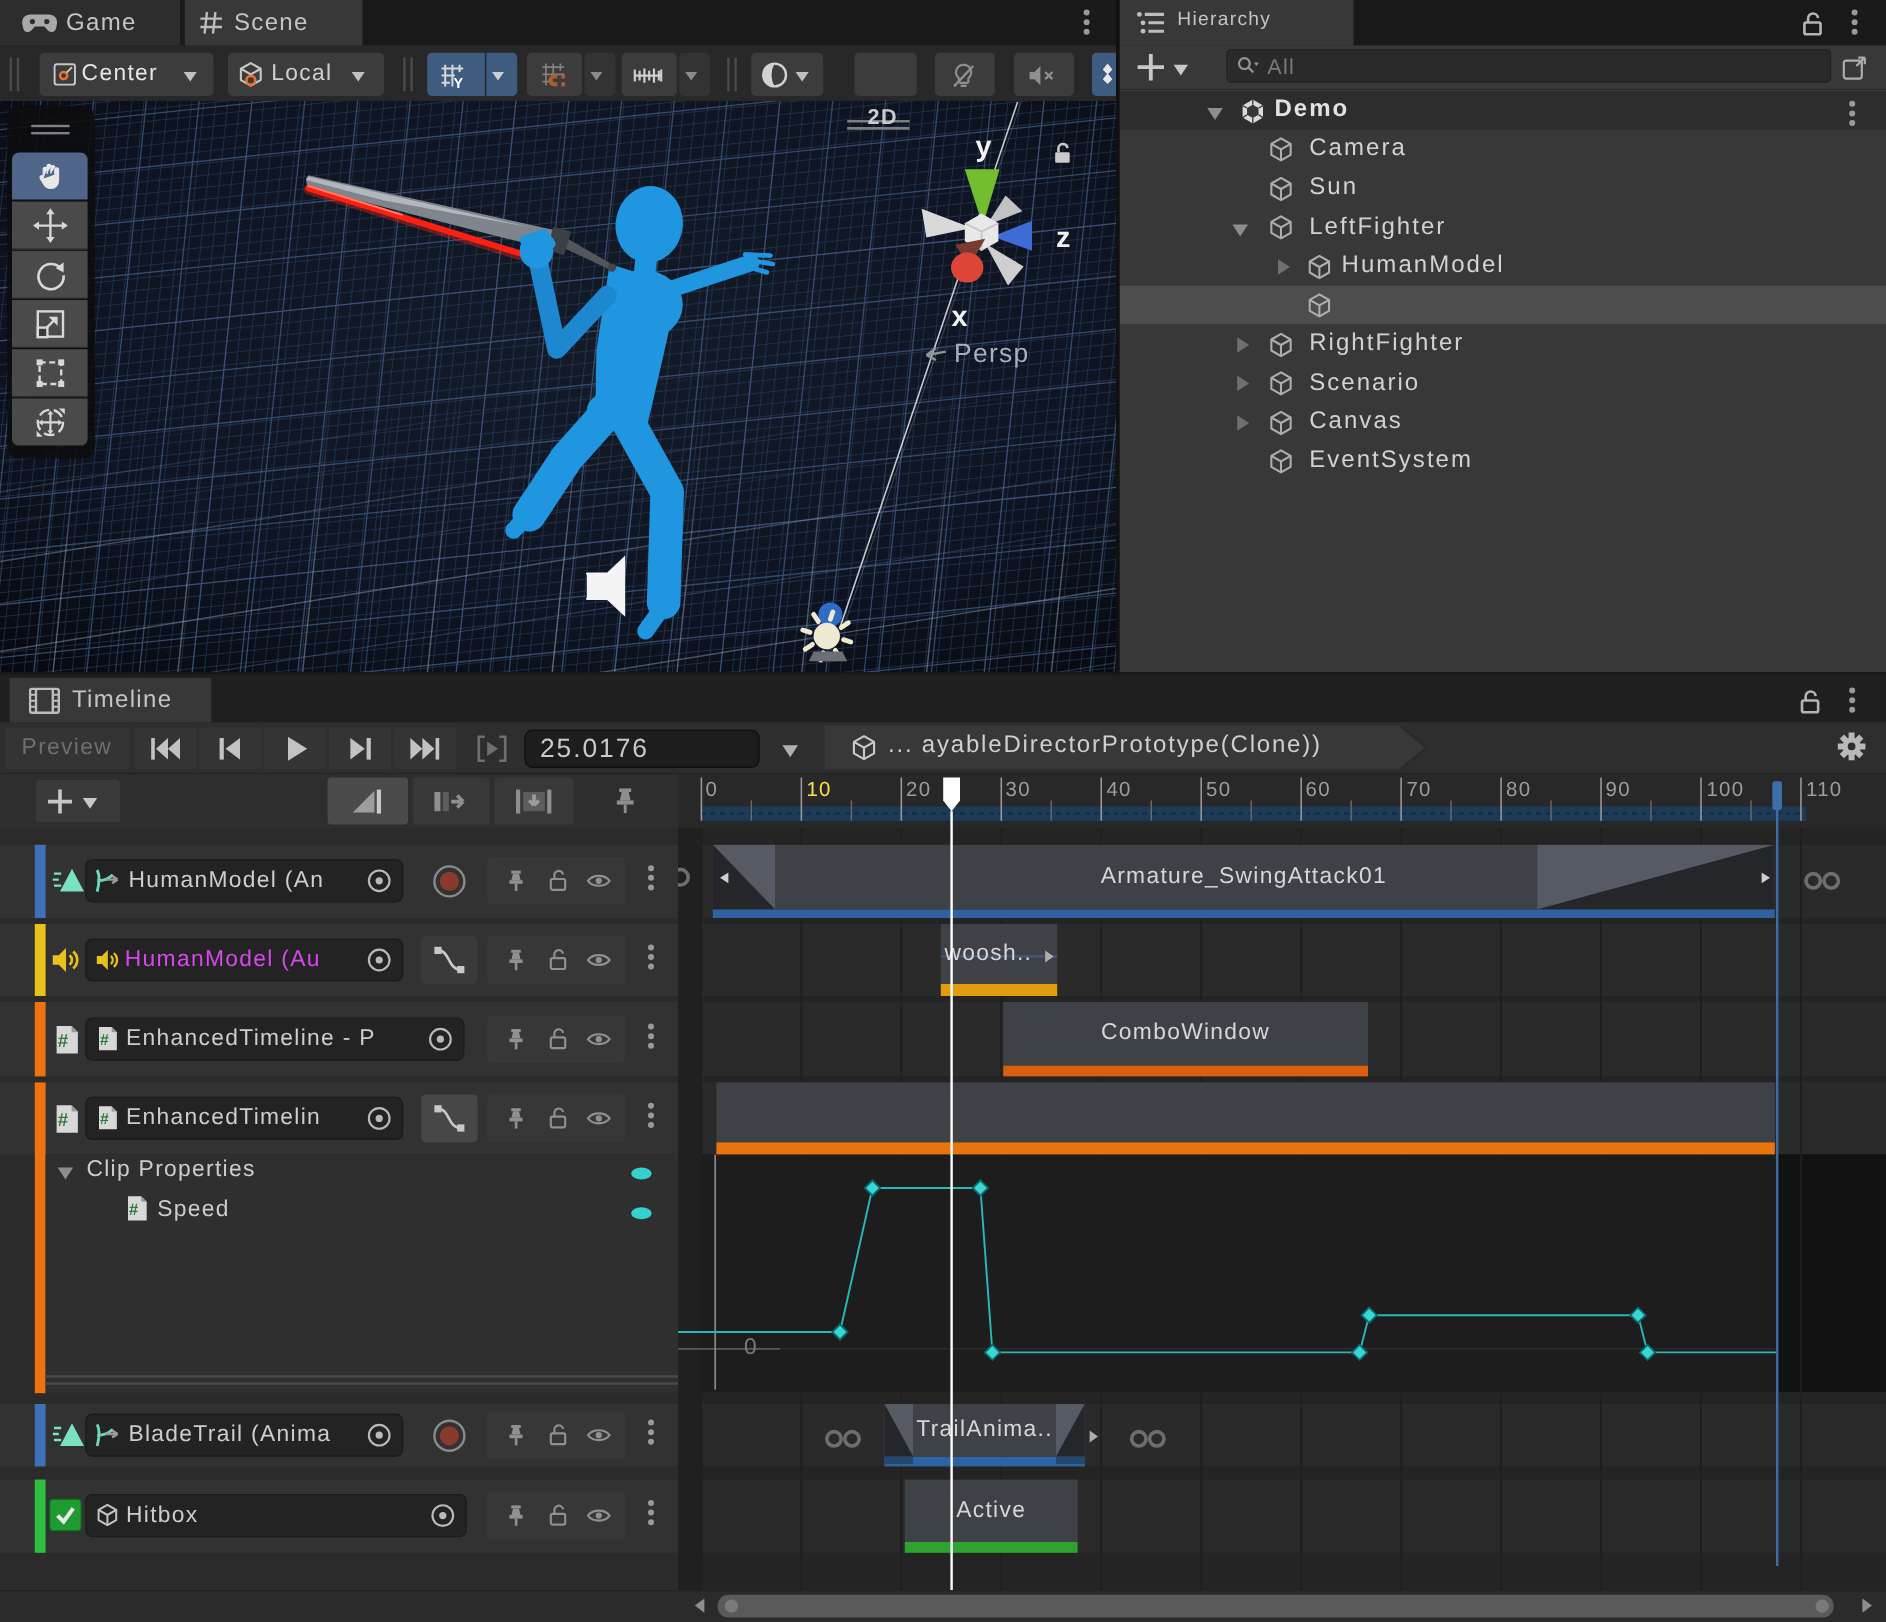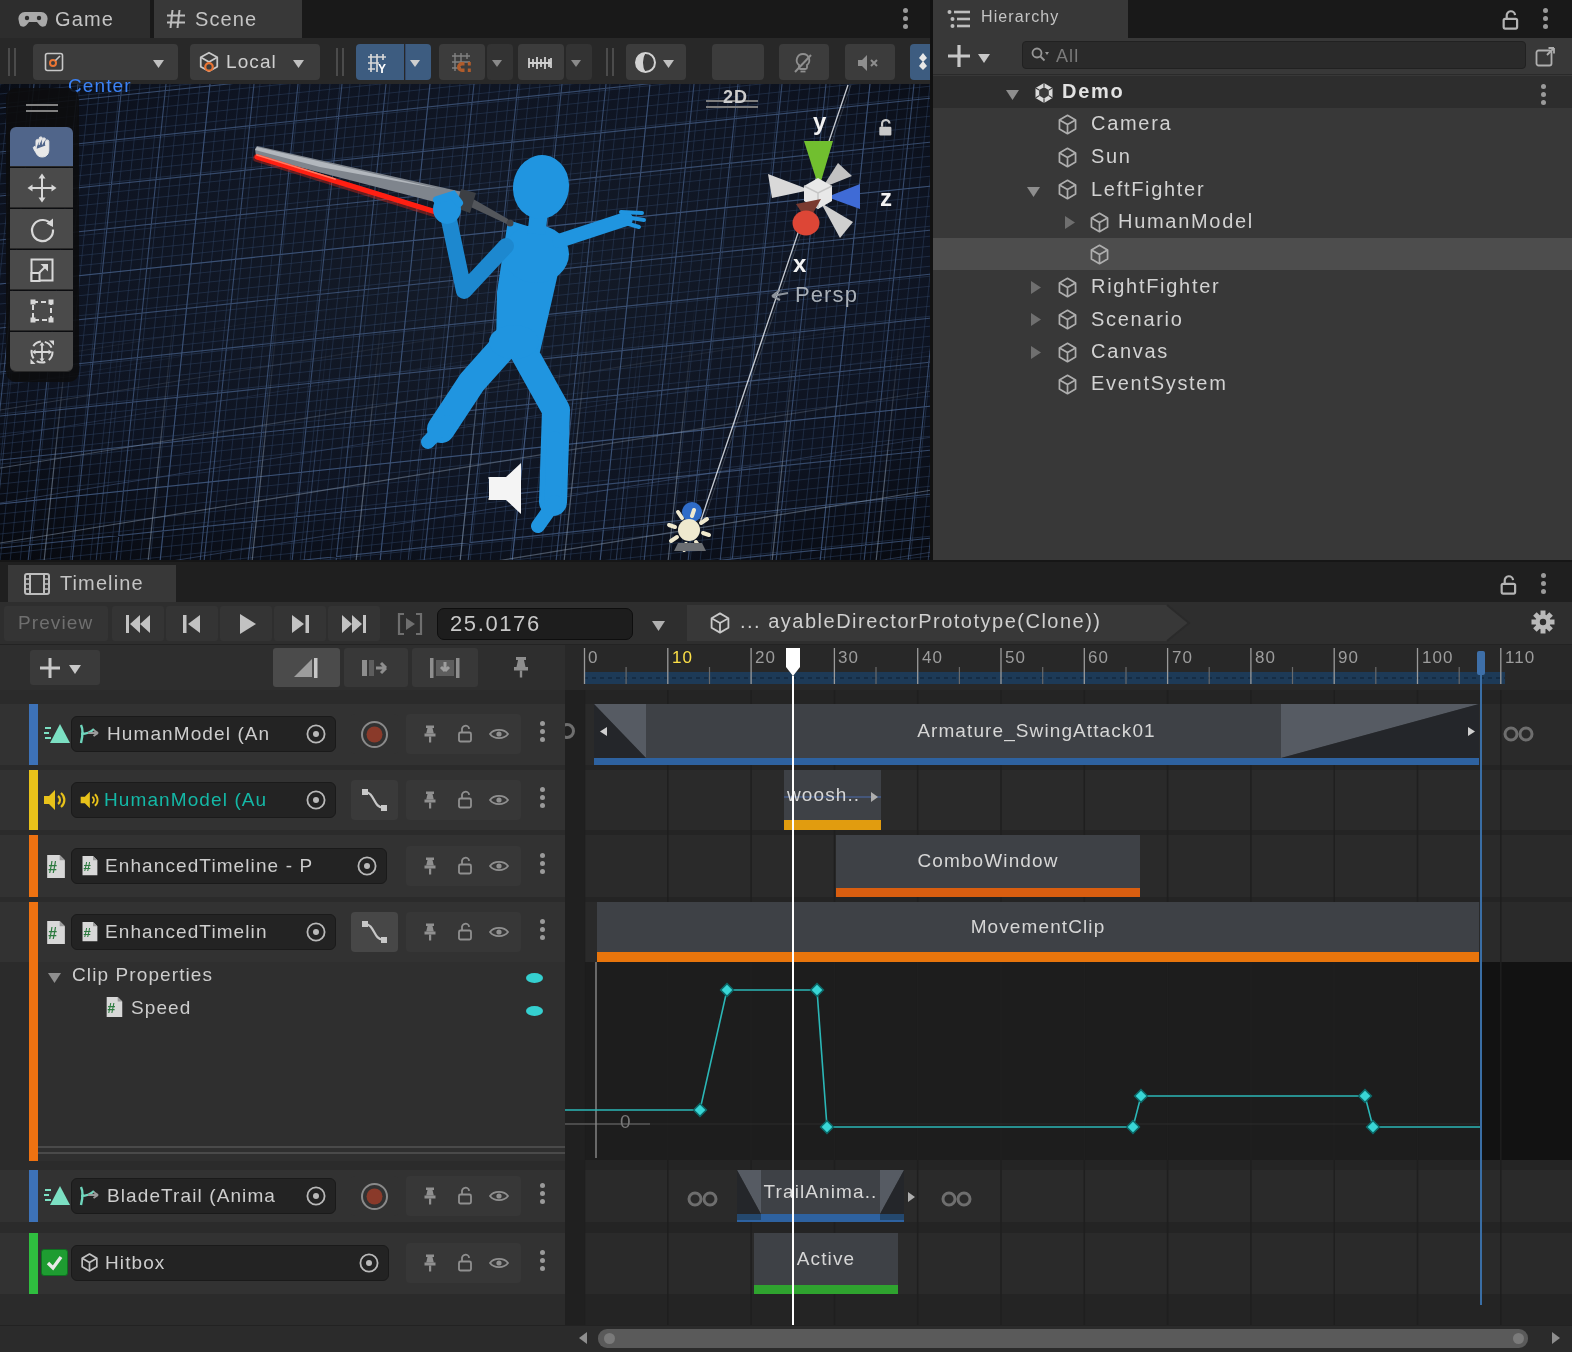--- a/index.html
+++ b/index.html
@@ -112,21 +112,21 @@
     </div>
     <div class="abs" style="left:0;top:38px;width:932px;height:46px;background:#282828;"></div>
     <div class="abs" style="left:8px;top:48px;width:2px;height:28px;background:#4b4b4b;"></div>
     <div class="abs" style="left:14px;top:48px;width:2px;height:28px;background:#4b4b4b;"></div>
     <div class="abs" style="left:33px;top:44px;width:145px;height:36px;background:#3c3c3c;border-radius:4px;"></div>
     <svg class="abs" style="left:44px;top:52px" width="20" height="20" viewBox="0 0 20 20">
       <rect x="1.5" y="1.5" width="17" height="17" rx="2" fill="none" stroke="#c8c8c8" stroke-width="1.6"></rect>
       <circle cx="9" cy="11" r="3" fill="none" stroke="#ea7433" stroke-width="2"></circle>
       <path d="M11.5,8.5 L16,4" stroke="#c8c8c8" stroke-width="1.6"></path>
     </svg>
-    <div class="abs" style="left:68px;top:51px;font-size:19px;color:#3b82f6;margin-top:24px;">Center</div>
+    <div class="abs" style="left:68px;top:51px;font-size:19px;color:#e5e5e5;">Center</div>
     <svg class="abs" style="left:152px;top:57px" width="13" height="13" viewBox="0 0 13 13">
       <polygon points="1,3 12,3 6.5,11" fill="#c0c0c0"></polygon>
     </svg>
     <div class="abs" style="left:190px;top:44px;width:130px;height:36px;background:#3c3c3c;border-radius:4px;"></div>
     <svg class="abs" style="left:198px;top:51px" width="22" height="22" viewBox="0 0 20 20">
       <path d="M10 1.5 L17.5 5.7 V14.3 L10 18.5 L2.5 14.3 V5.7 Z" fill="none" stroke="#c8c8c8" stroke-width="1.6" stroke-linejoin="round"></path>
       <path d="M2.5 5.7 L10 10 L17.5 5.7 M10 10 V18.5" fill="none" stroke="#c8c8c8" stroke-width="1.6"></path>
       <circle cx="10" cy="14.5" r="3.4" fill="#3c3c3c" stroke="#ea7433" stroke-width="2"></circle>
     </svg>
     <div class="abs" style="left:226px;top:51px;font-size:19px;color:#cfcfcf;">Local</div>
@@ -579,21 +579,21 @@
     </div>
     <svg class="abs" style="left:42px;top:788px" width="24" height="24" viewBox="0 0 24 24">
       <path d="M2,8 h5 l6,-6 v20 l-6,-6 h-5 Z" fill="#e8c21a"></path>
       <path d="M16,8 a5,5 0 0 1 0,8 M19,5 a9,9 0 0 1 0,14" stroke="#e8c21a" stroke-width="2.2" fill="none"></path>
     </svg>
     <div class="abs" style="left:71px;top:782px;width:265px;height:36px;background:#232323;border:1px solid #1a1a1a;border-radius:6px;"></div>
     <svg class="abs" style="left:79px;top:790px" width="20" height="20" viewBox="0 0 24 24">
       <path d="M2,8 h5 l6,-6 v20 l-6,-6 h-5 Z" fill="#e8c21a"></path>
       <path d="M16,8 a5,5 0 0 1 0,8 M19,5 a9,9 0 0 1 0,14" stroke="#e8c21a" stroke-width="2.2" fill="none"></path>
     </svg>
-    <div class="abs" style="left:104px;top:789px;font-size:19px;color:#14b8a6;white-space:nowrap;overflow:hidden;width:196px;">HumanModel (Au</div>
+    <div class="abs" style="left:104px;top:789px;font-size:19px;color:#d946ef;white-space:nowrap;overflow:hidden;width:196px;">HumanModel (Au</div>
     <svg class="abs" style="left:305px;top:789px" width="22" height="22" viewBox="0 0 22 22">
       <circle cx="11" cy="11" r="8.6" fill="none" stroke="#b9b9b9" stroke-width="1.8"></circle>
       <circle cx="11" cy="11" r="3" fill="#b9b9b9"></circle>
     </svg>
     <div class="abs" style="left:351px;top:780px;width:47px;height:40px;background:#3a3a3a;border-radius:4px;"></div>
     <svg class="abs" style="left:361px;top:788px" width="27" height="24" viewBox="0 0 27 24">
       <path d="M4,4 C14,4 12,20 23,20" fill="none" stroke="#c8c8c8" stroke-width="2.2"></path>
       <rect x="1" y="1" width="6" height="6" fill="#c8c8c8"></rect>
       <rect x="20" y="17" width="6" height="6" fill="#c8c8c8"></rect>
     </svg>
@@ -811,21 +811,20 @@
     <div class="abs" style="left:784px;top:796px;width:97px;height:2px;background:#44567a;"></div>
     <div class="abs" style="left:787px;top:784px;font-size:19px;color:#d6d6d6;">woosh..</div>
     <svg class="abs" style="left:869px;top:791px" width="10" height="12" viewBox="0 0 10 12">
       <polygon points="2,1 9,6 2,11" fill="#aeaeae"></polygon>
     </svg>
     <div class="abs" style="left:836px;top:835px;width:304px;height:53px;background:#3e4146;"></div>
     <div class="abs" style="left:836px;top:888px;width:304px;height:9px;background:#d95e10;"></div>
     <div class="abs" style="left:836px;top:850px;width:304px;text-align:center;font-size:19px;color:#d6d6d6;white-space:nowrap;">ComboWindow</div>
     <div class="abs" style="left:597px;top:902px;width:882px;height:50px;background:#3e4146;"></div>
     <div class="abs" style="left:597px;top:952px;width:882px;height:10px;background:#e8750c;"></div>
-    <div class="abs" style="left:597px;top:916px;width:882px;text-align:center;font-size:19px;color:#d6d6d6;white-space:nowrap;">MovementClip</div>
     <svg class="abs" style="left:565px;top:962px" width="1007" height="198" viewBox="565 962 1007 198">
       <line x1="565" y1="1124" x2="650" y2="1124" stroke="#5a5a5a" stroke-width="1.5"></line>
       <line x1="650" y1="1124" x2="1479" y2="1124" stroke="#2c2c2c" stroke-width="1.2"></line>
       <text x="620" y="1128" font-size="19" fill="#787878" font-family="Liberation Sans">0</text>
       <line x1="596" y1="962" x2="596" y2="1158" stroke="#8a8a8a" stroke-width="1.4"></line>
       <path d="M565,1110 L700,1110 L727,990 L817,990 L827,1127 L1133,1127 L1141,1096 L1365,1096 L1373,1127 L1481,1127" fill="none" stroke="#2bb7b7" stroke-width="1.6"></path>
       <rect x="695.5" y="1105.5" width="9" height="9" fill="#39d6d6" stroke="#0d6a6a" stroke-width="1.5" transform="rotate(45 700 1110)"></rect>
       <rect x="722.5" y="985.5" width="9" height="9" fill="#39d6d6" stroke="#0d6a6a" stroke-width="1.5" transform="rotate(45 727 990)"></rect>
       <rect x="812.5" y="985.5" width="9" height="9" fill="#39d6d6" stroke="#0d6a6a" stroke-width="1.5" transform="rotate(45 817 990)"></rect>
       <rect x="822.5" y="1122.5" width="9" height="9" fill="#39d6d6" stroke="#0d6a6a" stroke-width="1.5" transform="rotate(45 827 1127)"></rect>

